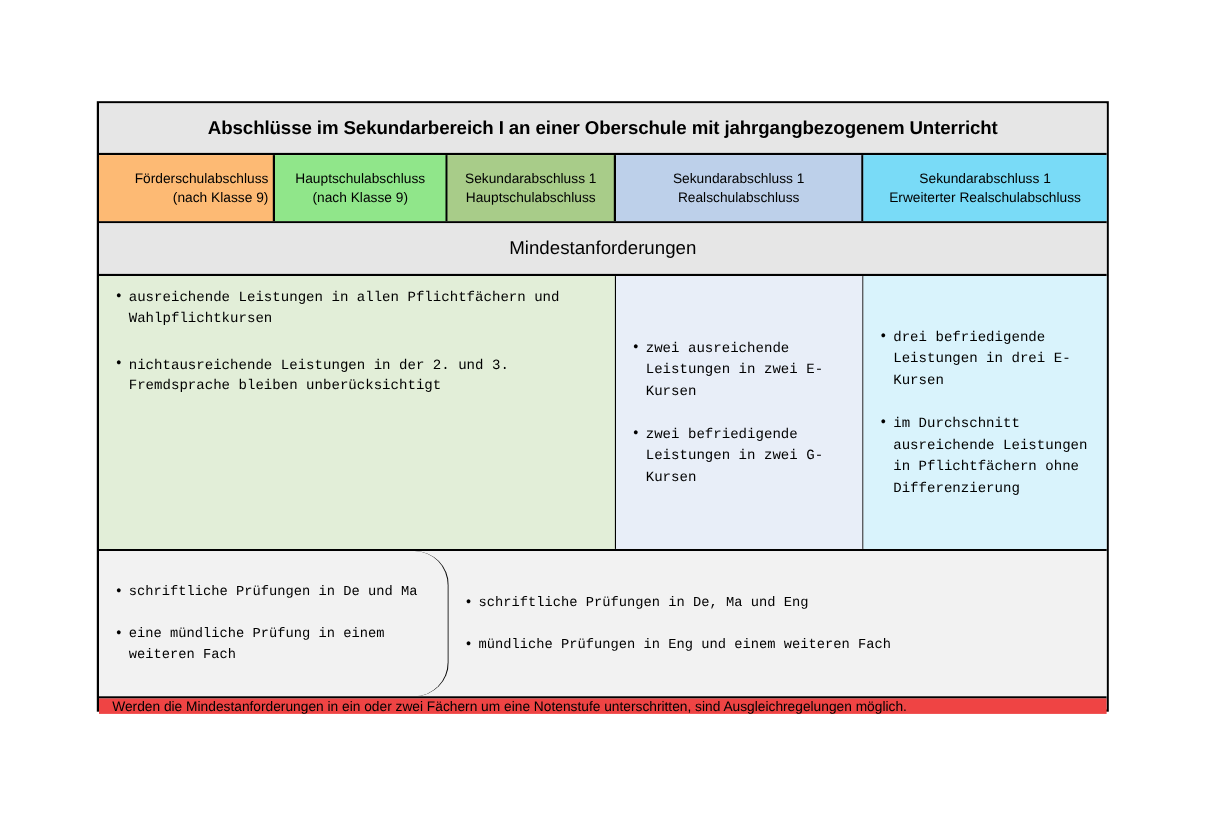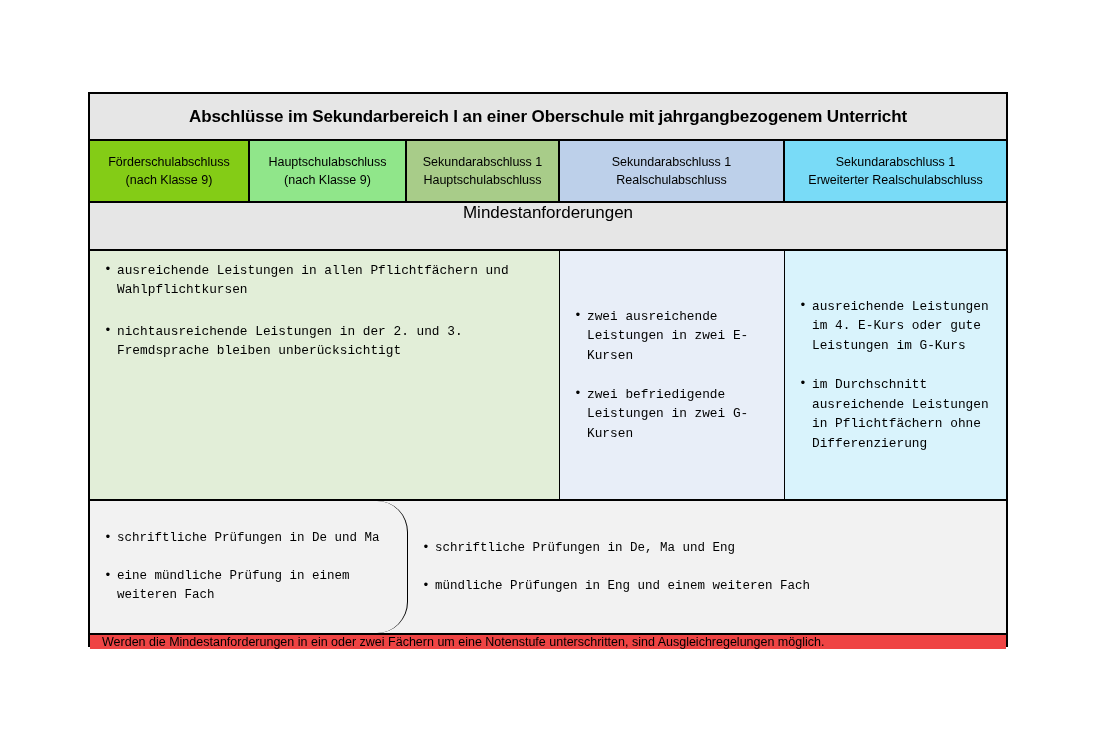--- a/index.html
+++ b/index.html
@@ -73,20 +73,21 @@
   }
   .qual-cell:last-child { border-right: none; }
   .qual-cell .l2 { display: block; }
 
   
   .minreq-row {
     flex: 0 0 48px;
     background: #e6e6e6;
     border-bottom: 2px solid #000000;
     display: flex;
+    align-items: center;
     justify-content: center;
     box-sizing: border-box;
   }
   .minreq-text {
     font-size: 17px;
     color: #000000;
   }
 
   
   .content-row {
@@ -186,21 +187,21 @@
 
 <div id="canvas">
 
   <div class="table-frame">
 
     <div class="title-row">
       <div class="title-text">Abschlüsse im Sekundarbereich I an einer Oberschule mit jahrgangbezogenem Unterricht</div>
     </div>
 
     <div class="quals-row">
-      <div class="qual-cell" style="background: #84cc16; flex: 0 0 160px;">
+      <div class="qual-cell" style="background: #fdba74; flex: 0 0 160px; align-items: flex-end;">
         <span class="l1">Förderschulabschluss</span>
         <span class="l2">(nach Klasse 9)</span>
       </div>
       <div class="qual-cell" style="background: rgb(144, 230, 138); flex: 0 0 157px;">
         <span class="l1">Hauptschulabschluss</span>
         <span class="l2">(nach Klasse 9)</span>
       </div>
       <div class="qual-cell" style="background: rgb(168, 204, 137); flex: 0 0 153px;">
         <span class="l1">Sekundarabschluss 1</span>
         <span class="l2">Hauptschulabschluss</span>
@@ -227,21 +228,21 @@
         </ul>
       </div>
       <div class="content-cell narrow" style="background: rgb(232, 238, 248); flex: 0 0 225px;">
         <ul class="bullets">
           <li>zwei ausreichende Leistungen in zwei E-Kursen</li>
           <li>zwei befriedigende Leistungen in zwei G-Kursen</li>
         </ul>
       </div>
       <div class="content-cell narrow" style="background: rgb(217, 243, 252); flex: 0 0 221px;">
         <ul class="bullets">
-          <li>ausreichende Leistungen im 4. E-Kurs oder gute Leistungen im G-Kurs</li>
+          <li>drei befriedigende Leistungen in drei E-Kursen</li>
           <li>im Durchschnitt ausreichende Leistungen in Pflichtfächern ohne Differenzierung</li>
         </ul>
       </div>
     </div>
 
     <div class="exam-row">
       <div class="exam-cell" style="flex: 0 0 318px;">
         <ul class="bullets">
           <li>schriftliche Prüfungen in De und Ma</li>
           <li>eine mündliche Prüfung in einem weiteren Fach</li>

